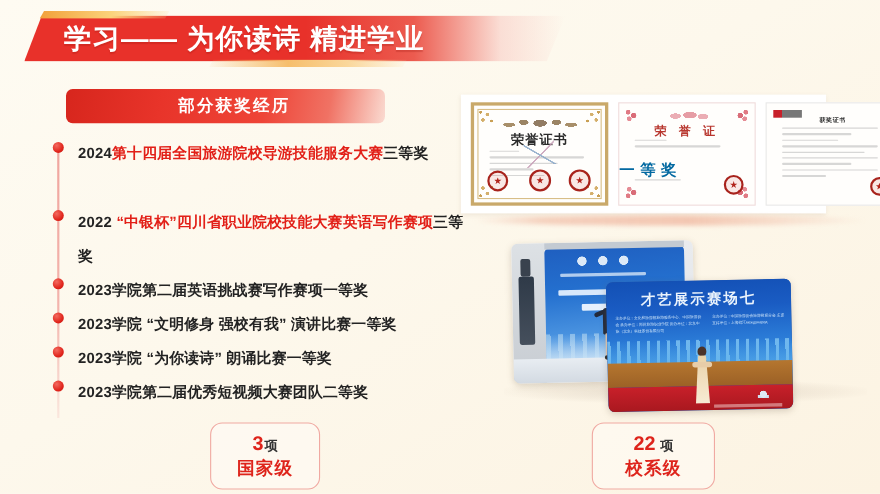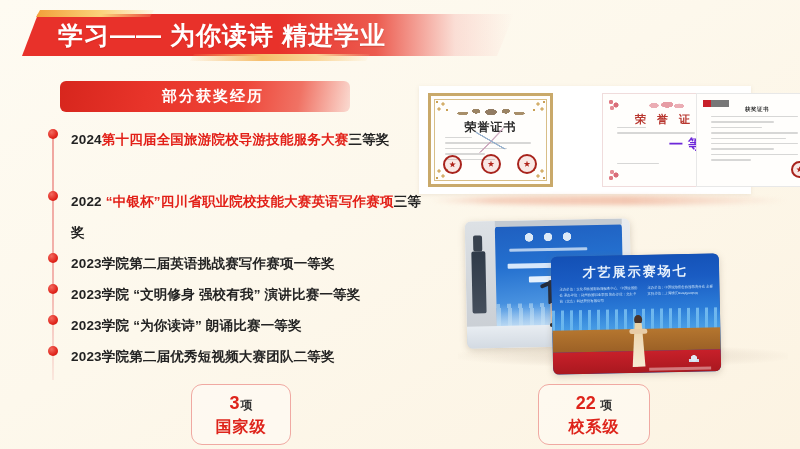--- a/index.html
+++ b/index.html
@@ -120,21 +120,21 @@
     background: linear-gradient(90deg, rgba(240,190,170,0) 0%, rgba(238,176,152,0.55) 18%, rgba(236,166,140,0.6) 55%, rgba(240,190,170,0) 100%);
     border-radius: 50%;
     filter: blur(2px);
   }
   .cert {
     position: absolute;
     top: 7px; height: 94px;
     background: #FFFEFC;
   }
   #cert-1 { left: 9px; width: 125px; border: 3px solid #C9A96A; }
-  #cert-2 { left: 143px; width: 125px; border: 1px solid #F0DCDC; margin-left: 40px; }
+  #cert-2 { left: 143px; width: 125px; border: 1px solid #F0DCDC; }
   #cert-3 { left: 277px; width: 122px; border: 1px solid #E8E8E8; }
 
   .cert-inner-frame {
     position: absolute; inset: 3px;
     border: 1px solid #D8BE87;
   }
   .cert-corner {
     position: absolute;
     width: 17px; height: 15px;
     background:
@@ -167,25 +167,25 @@
     text-align: center;
     font-size: 12px;
     font-weight: bold;
     color: #2B2B2B;
     letter-spacing: 1px;
   }
   .cert-title.c2 { color: #B8362E; top: 18px; font-size: 11px; letter-spacing: 4px; }
   .cert-title.c3 { color: #333; top: 12px; font-size: 5.5px; letter-spacing: 0.5px; font-weight: bold;}
   .cert-award-big {
     position: absolute;
-    left: 0; right: 0; top: 42px;
-    text-align: right;
+    left: 0; right: 0; top: 52px;
+    text-align: left;
     font-size: 14px;
     font-weight: bold;
-    color: #6d28d9;
+    color: #0369a1;
     letter-spacing: 5px;
     font-family: "Liberation Serif", "DejaVu Serif", serif;
   }
   .cert-lines {
     position: absolute;
     left: 14px; right: 14px;
   }
   .cl { height: 2px; background: #BDBDBD; margin-bottom: 4px; opacity: .6; border-radius: 1px; }
   .cl.s1 { width: 30%; }
   .cl.s2 { width: 95%; }

